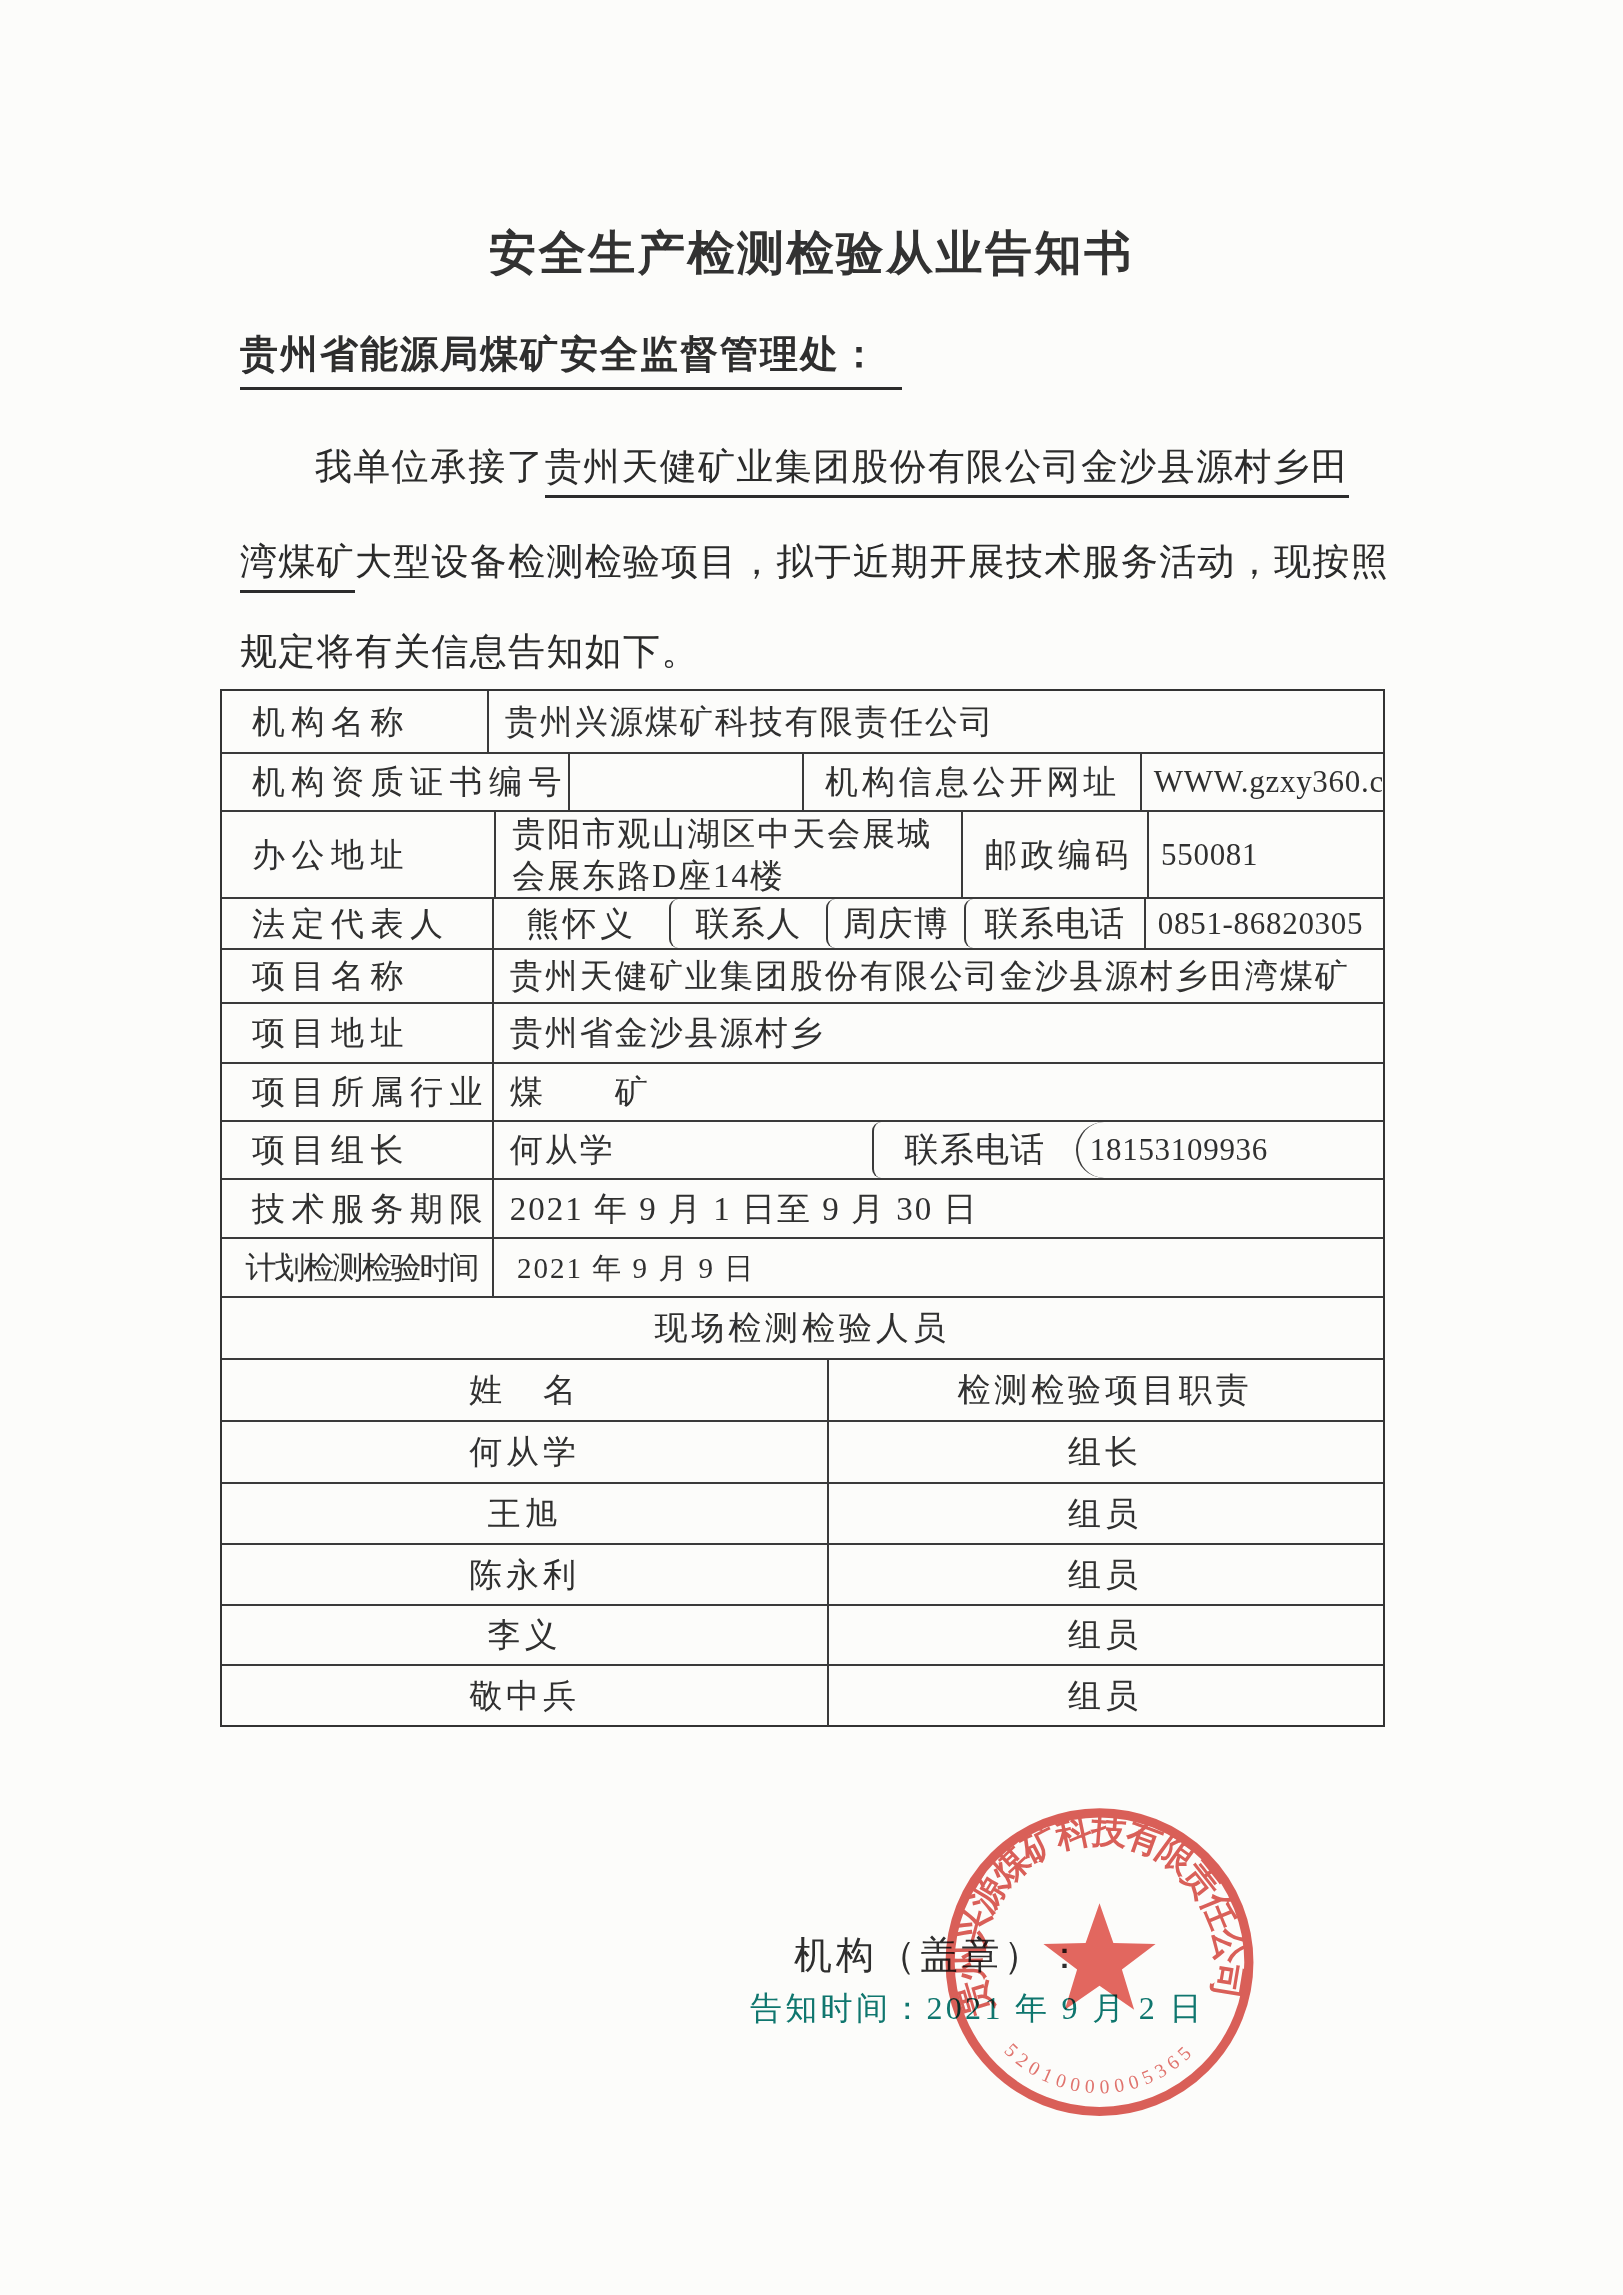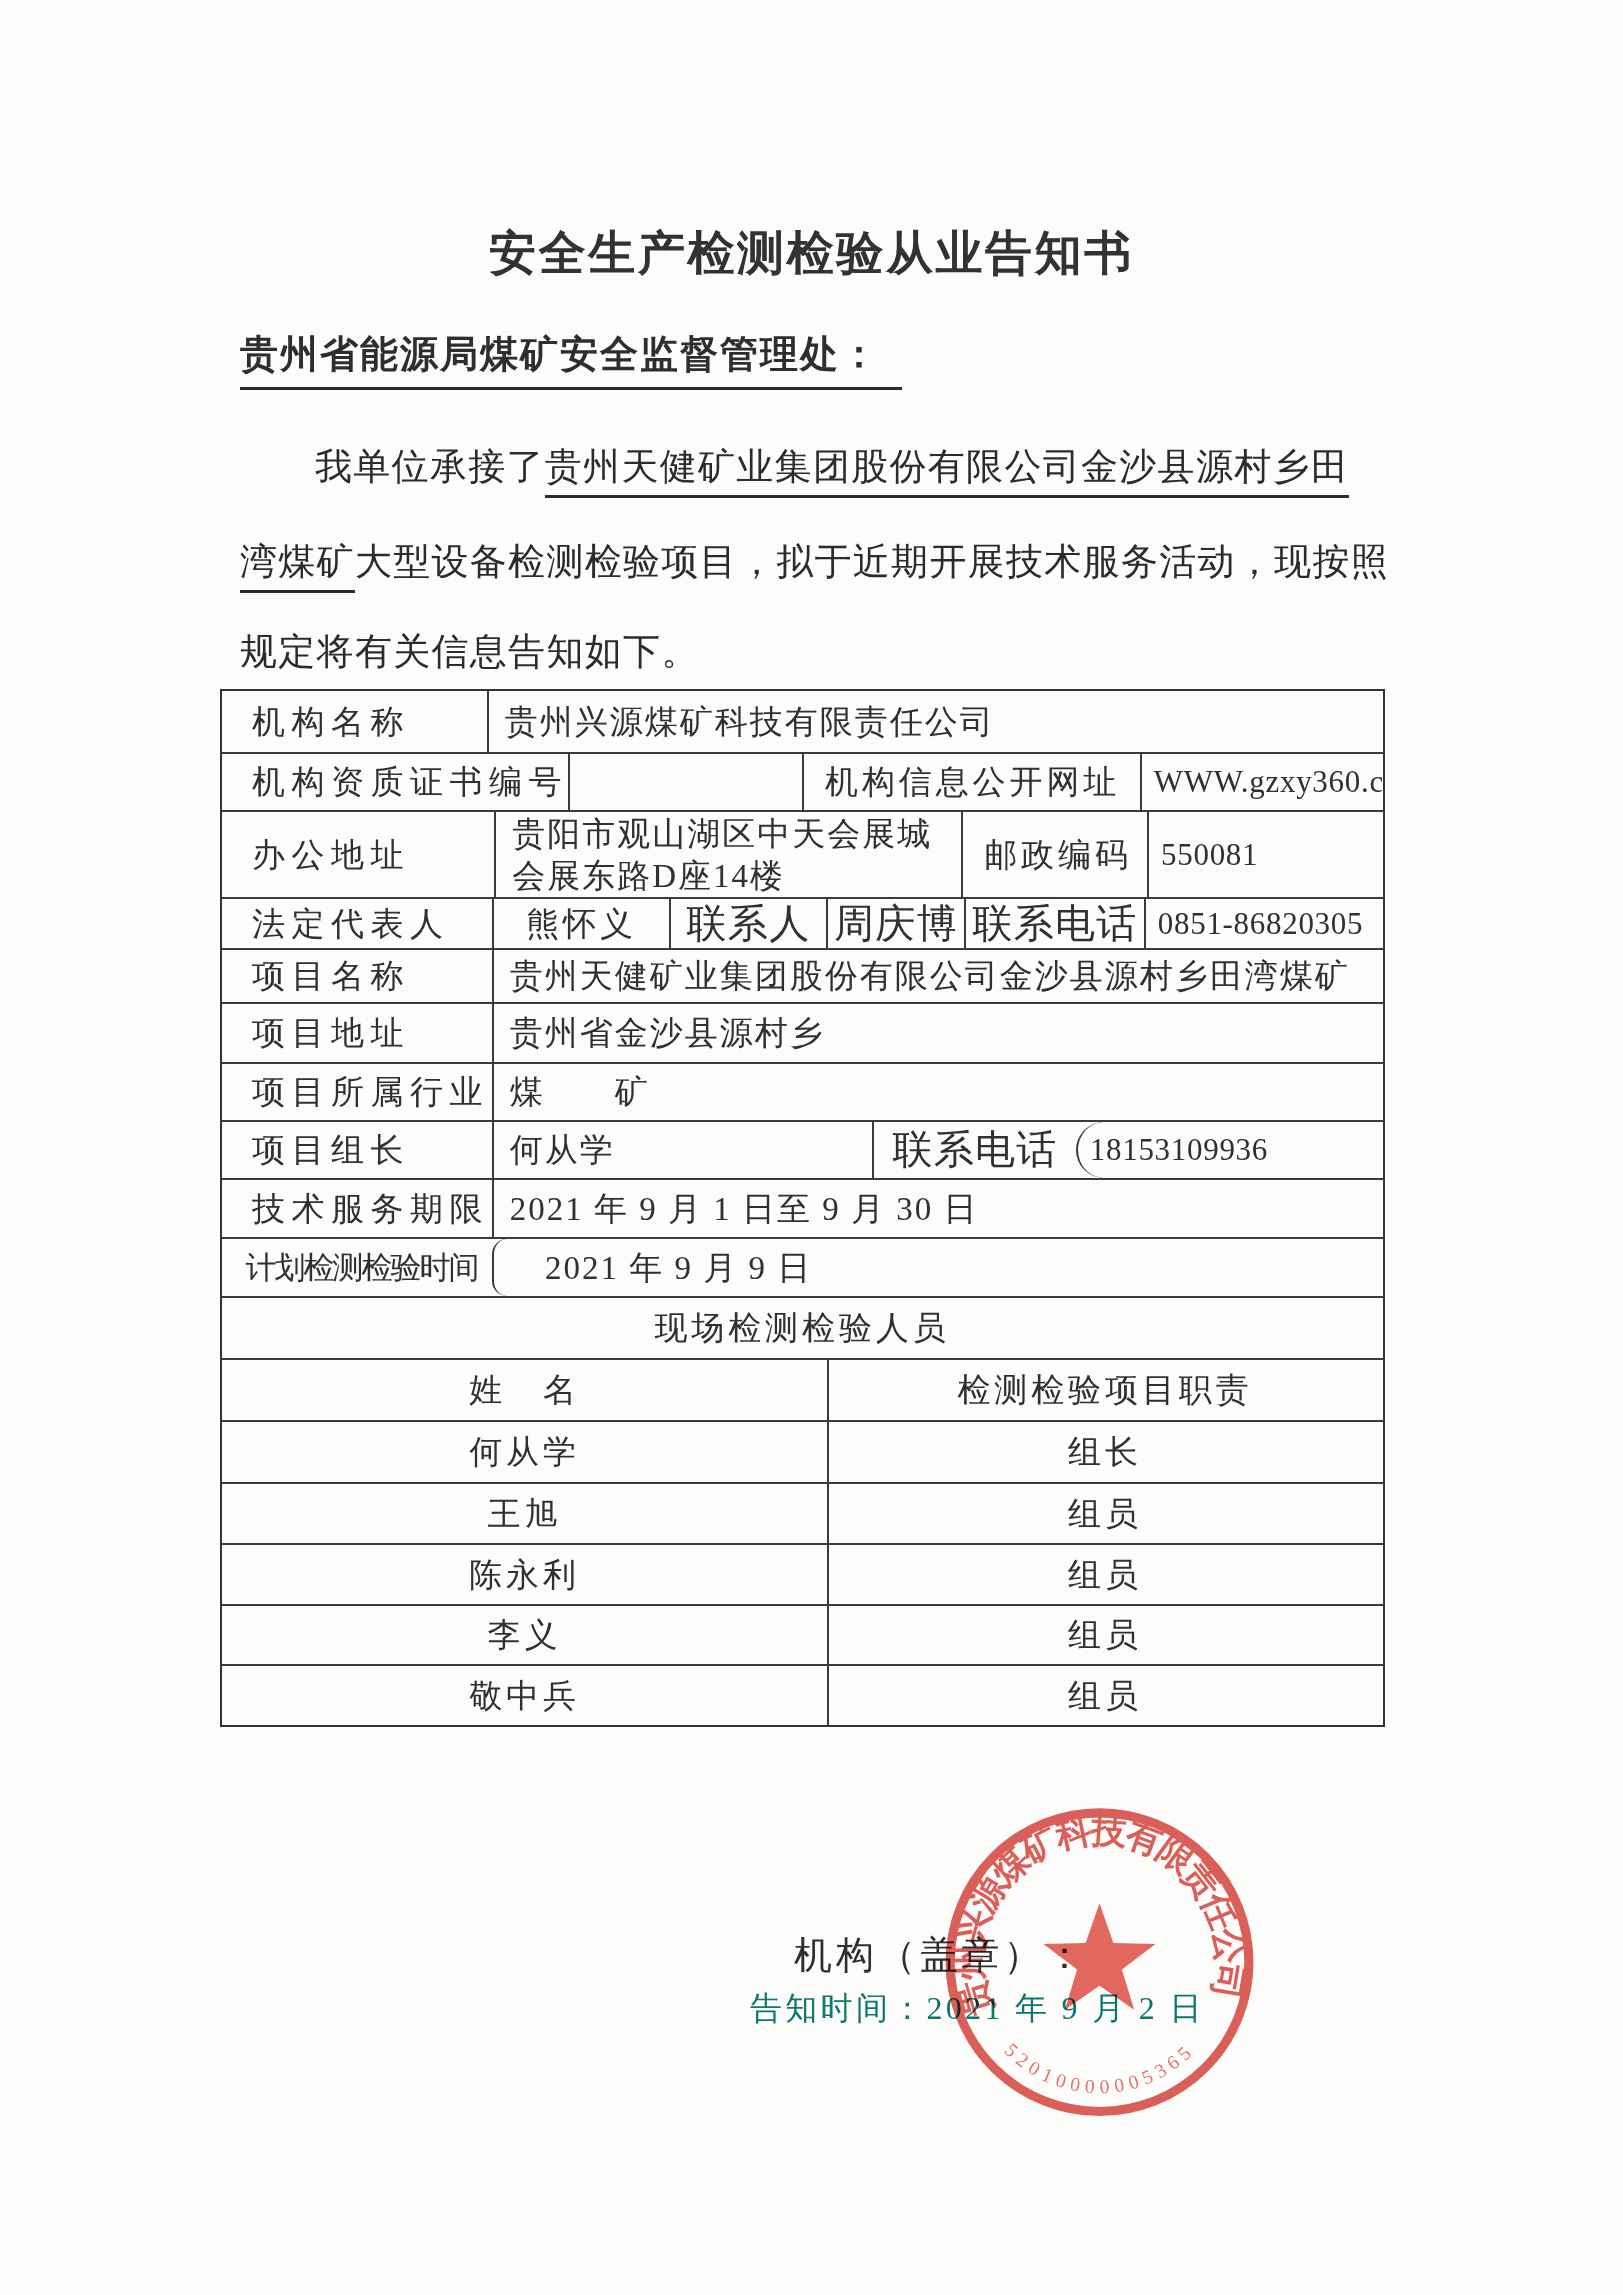--- a/index.html
+++ b/index.html
@@ -44,24 +44,24 @@
   .tcell{
     box-sizing:border-box;border-left:2px solid #3a3a3a;
     display:flex;align-items:center;
     color:#303030;line-height:42px;overflow:hidden;
   }
   .tcell:first-child{border-left:none;}
   .s-label   {padding-left:30px;letter-spacing:6.5px;font-size:33px;}
   .s-label2  {padding-left:21px;letter-spacing:3.9px;font-size:33px;}
   .s-labelsq {padding-left:23.6px;letter-spacing:-2px;font-size:31px;}
   .s-value   {padding-left:15.7px;letter-spacing:2px;font-size:33px;}
-  .s-valueind{padding-left:51px;letter-spacing:2px;font-size:33px;border-radius:15px;}
+  .s-valueind{padding-left:23px;letter-spacing:2px;font-size:29px;}
   .s-num     {padding-left:11.8px;letter-spacing:0.7px;font-size:31px;}
   .s-center  {justify-content:center;letter-spacing:3.9px;font-size:33px;}
-  .s-center2 {justify-content:center;letter-spacing:1.3px;font-size:40px;}
+  .s-center2 {justify-content:center;letter-spacing:1.3px;font-size:34px;border-radius:9px;}
   
   .stamp-label{
     position:absolute;left:794px;top:1930px;
     font-size:38px;letter-spacing:3.9px;color:#2e2e2e;white-space:nowrap;
   }
   .notice-time{
     position:absolute;left:750px;top:1987px;
     font-size:32px;letter-spacing:3.3px;color:#0f766e;white-space:nowrap;
   }
   .seal{

